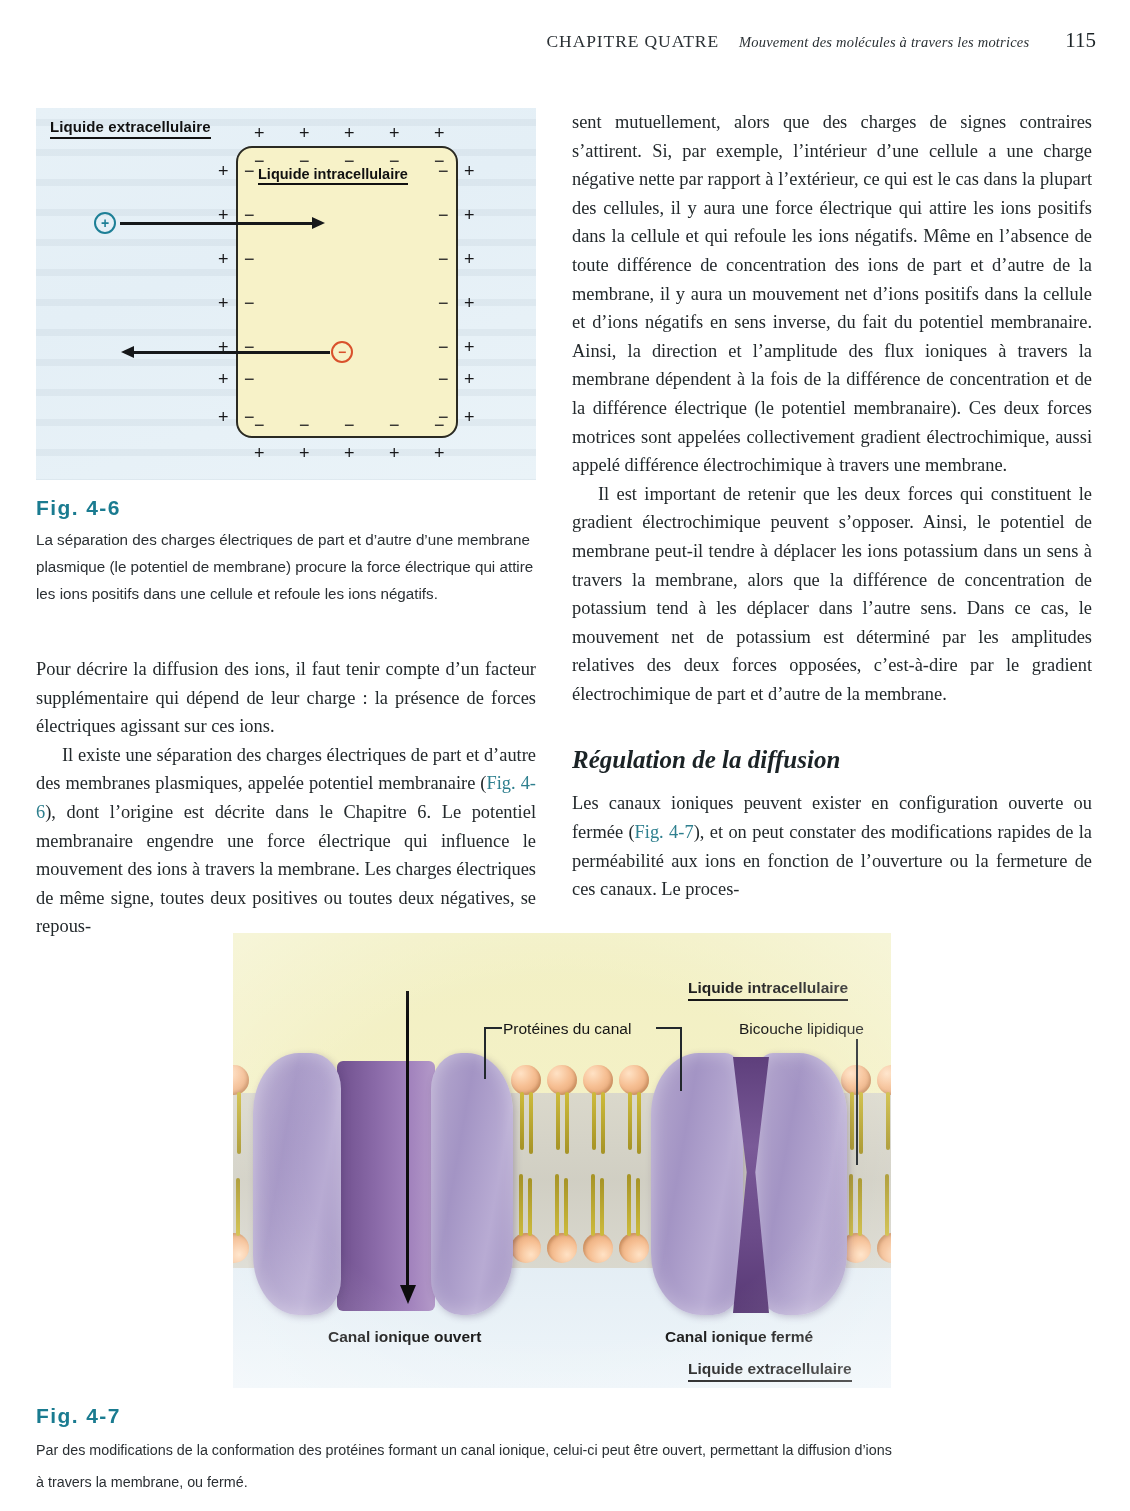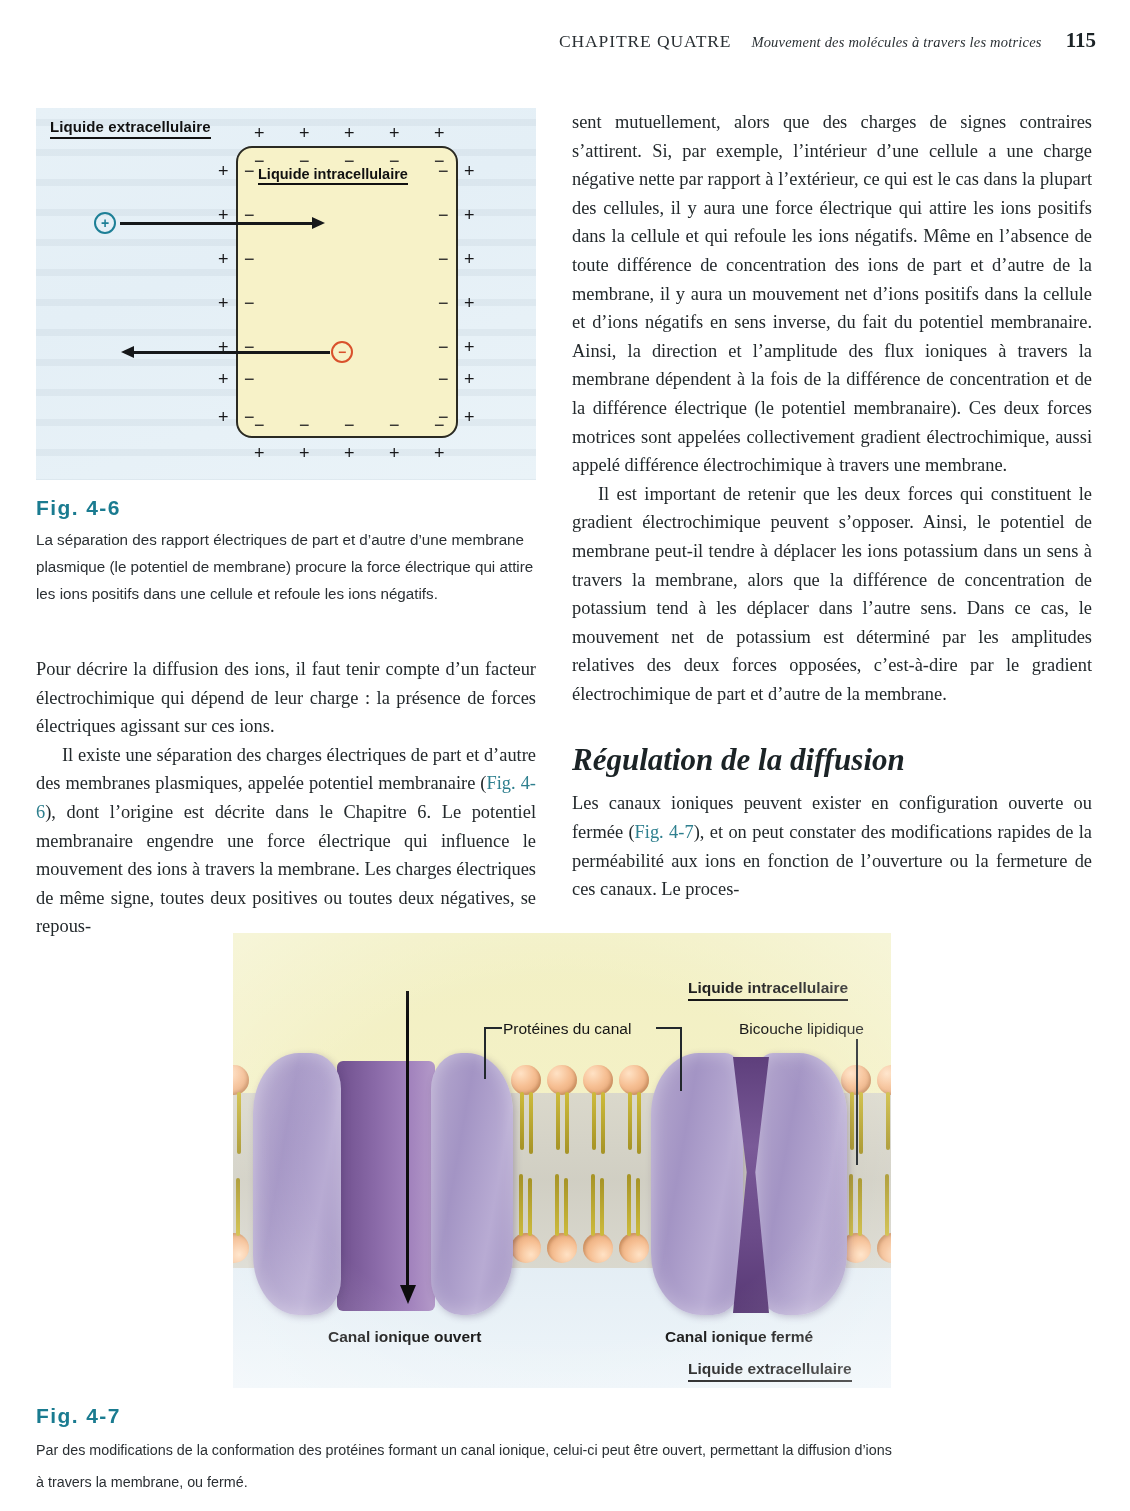--- a/index.html
+++ b/index.html
@@ -37,22 +37,21 @@
     font-family: "Liberation Serif", serif;
     font-style: italic;
     font-size: 14.5px;
     letter-spacing: 0.2px;
     color: #2a3034;
   }
   .rh-page {
     font-family: "Liberation Serif", serif;
     font-size: 21px;
     color: #1b2326;
-    margin-left: 4px;
-    font-weight: bold;
+    margin-left: 16px;
   }
 
   
   .col-left {
     position: absolute;
     left: 36px;
     top: 108px;
     width: 500px;
   }
   .col-right {
@@ -71,21 +70,21 @@
     color: #23292c;
     hyphens: none;
   }
   .body-par.indent { text-indent: 26px; }
   .body-par b { font-weight: normal; }
   .figref { color: #2e7f8e; }
 
   .sec-head {
     font-family: "Liberation Serif", serif;
     font-style: italic;
-    font-size: 31px;
+    font-size: 25px;
     line-height: 31px;
     color: #1b2326;
     margin-top: 36px;
     margin-bottom: 14px;
   }
 
   
   .fig46 {
     position: relative;
     width: 500px;
@@ -404,25 +403,25 @@
     <div class="arrow-line" style="left:84px;top:114px;width:194px"></div>
     <div class="arrow-head-r" style="left:276px;top:109px"></div>
 
     <div class="ion ion-neg" style="left:295px;top:233px">−</div>
     <div class="arrow-line" style="left:98px;top:243px;width:196px"></div>
     <div class="arrow-head-l" style="left:85px;top:238px"></div>
   </div>
 
   <div style="margin-top:16px">
     <div class="fig-num">Fig. 4-6</div>
-    <div class="fig-cap">La séparation des rapport électriques de part et d’autre d’une membrane plasmique (le potentiel de membrane) procure la force électrique qui attire les ions positifs dans une cellule et refoule les ions négatifs.</div>
+    <div class="fig-cap">La séparation des charges électriques de part et d’autre d’une membrane plasmique (le potentiel de membrane) procure la force électrique qui attire les ions positifs dans une cellule et refoule les ions négatifs.</div>
   </div>
 
   <div style="margin-top:48px">
-    <p class="body-par">Pour décrire la diffusion des ions, il faut tenir compte d’un facteur électrochimique qui dépend de leur charge : la présence de forces électriques agissant sur ces ions.</p>
+    <p class="body-par">Pour décrire la diffusion des ions, il faut tenir compte d’un facteur supplémentaire qui dépend de leur charge : la présence de forces électriques agissant sur ces ions.</p>
     <p class="body-par indent"><span>Il existe une séparation des charges électriques de part et d’autre des membranes plasmiques, appelée </span><b>potentiel membranaire</b><span> (</span><span class="figref">Fig. 4-6</span><span>), dont l’origine est décrite dans le Chapitre 6. Le potentiel membranaire engendre une force électrique qui influence le mouvement des ions à travers la membrane. Les charges électriques de même signe, toutes deux positives ou toutes deux négatives, se repous-</span></p>
   </div>
 </div>
 
 <div class="col-right">
   <p class="body-par"><span>sent mutuellement, alors que des charges de signes contraires s’attirent. Si, par exemple, l’intérieur d’une cellule a une charge négative nette par rapport à l’extérieur, ce qui est le cas dans la plupart des cellules, il y aura une force électrique qui attire les ions positifs dans la cellule et qui refoule les ions négatifs. Même en l’absence de toute différence de concentration des ions de part et d’autre de la membrane, il y aura un mouvement net d’ions positifs dans la cellule et d’ions négatifs en sens inverse, du fait du potentiel membranaire. Ainsi, la direction et l’amplitude des flux ioniques à travers la membrane dépendent à la fois de la différence de concentration et de la différence électrique (le potentiel membranaire). Ces deux forces motrices sont appelées collectivement </span><b>gradient électrochimique</b><span>, aussi appelé différence électrochimique à travers une membrane.</span></p>
 
   <p class="body-par indent">Il est important de retenir que les deux forces qui constituent le gradient électrochimique peuvent s’opposer. Ainsi, le potentiel de membrane peut-il tendre à déplacer les ions potassium dans un sens à travers la membrane, alors que la différence de concentration de potassium tend à les déplacer dans l’autre sens. Dans ce cas, le mouvement net de potassium est déterminé par les amplitudes relatives des deux forces opposées, c’est-à-dire par le gradient électrochimique de part et d’autre de la membrane.</p>
 
   <h2 class="sec-head">

